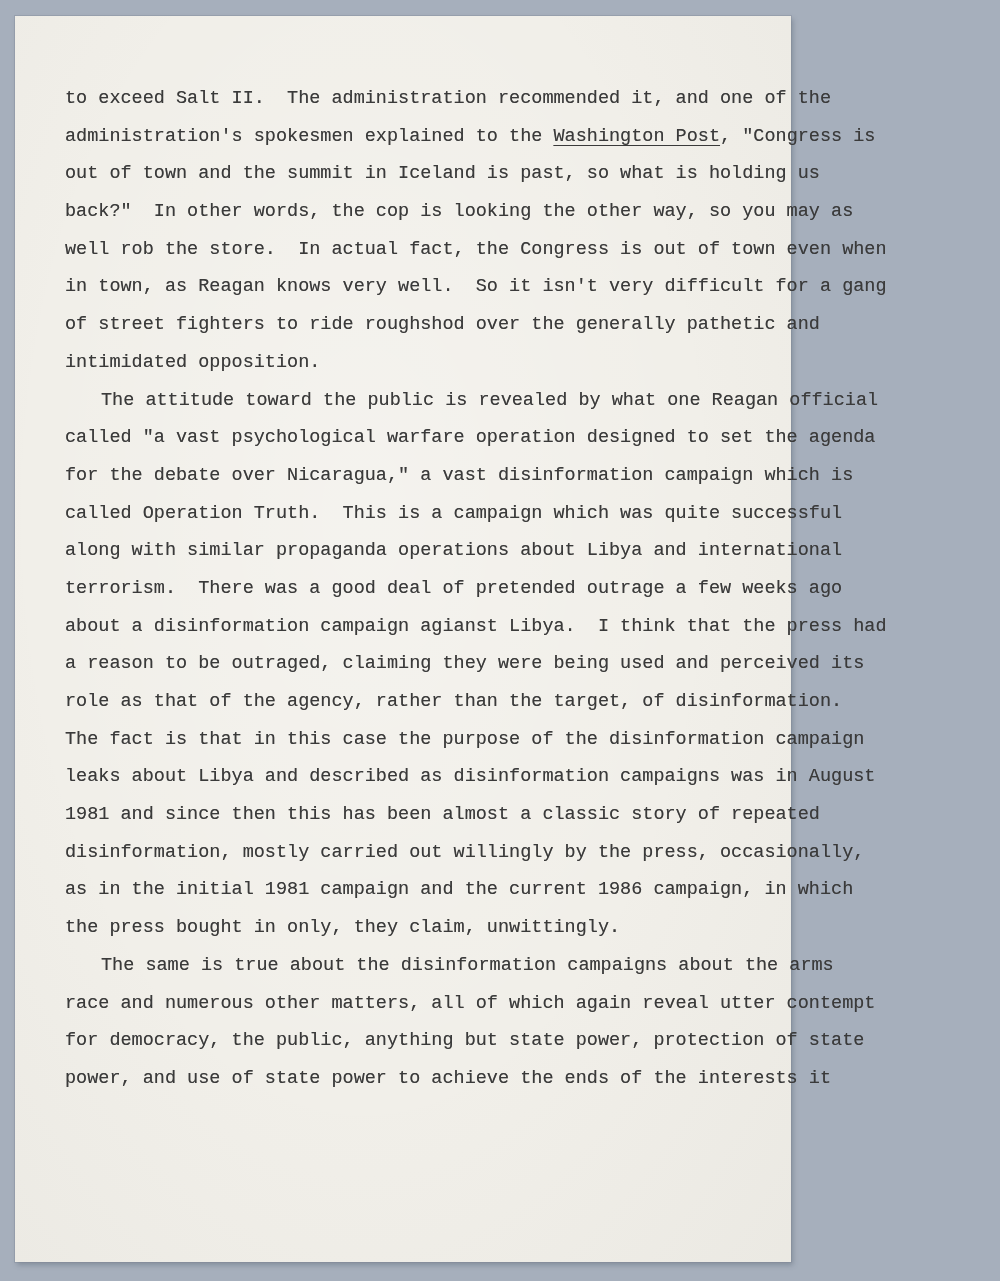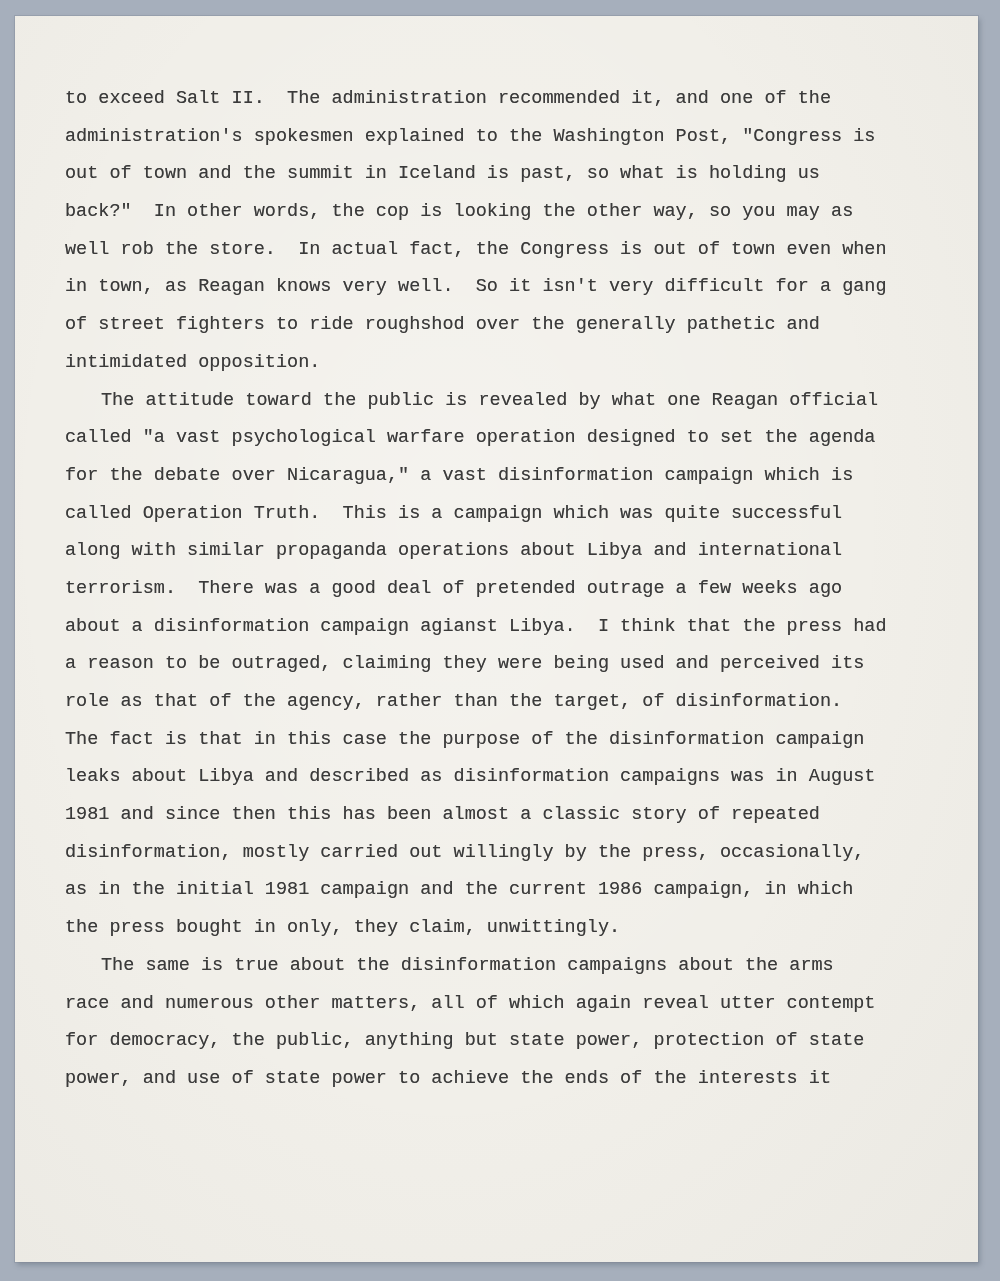--- a/index.html
+++ b/index.html
@@ -11,21 +11,21 @@
     height: 1281px;
     position: relative;
     overflow: hidden;
     background: var(--bg-color, #a6afbc);
     font-family: "Liberation Mono", "DejaVu Sans Mono", monospace;
   }
   .paper {
     position: absolute;
     left: 15px;
     top: 16px;
-    width: 963px;
+    width: 776px;
     height: 1246px;
     background: var(--paper-color, #f1efe9);
     background-image: radial-gradient(ellipse at 45% 40%,
         rgba(255,255,255,0.25) 0%, rgba(255,255,255,0.0) 55%,
         rgba(120,120,110,0.05) 100%);
     box-shadow: 0 0 0 1px rgba(125,135,150,0.35),
                 2px 3px 5px rgba(70,80,95,0.35);
   }
   .text-block {
     position: absolute;
@@ -38,20 +38,21 @@
     white-space: pre;
     text-shadow: 0 0 0.5px rgba(58,58,58,0.55);
   }
   .line {
     height: 37.7px;
   }
   .line.indent {
     text-indent: 36px;
   }
   .u {
+    text-decoration: underline;
     text-underline-offset: 4px;
     text-decoration-thickness: 1.3px;
   }
 </style>
 </head>
 <body>
 
 <div class="paper">
   <div class="text-block"><div class="line"><span class="">to exceed Salt II.  The administration recommended it, and one of the</span></div><div class="line"><span class="">administration's spokesmen explained to the </span><span class="u">Washington Post</span><span class="">, "Congress is</span></div><div class="line"><span class="">out of town and the summit in Iceland is past, so what is holding us</span></div><div class="line"><span class="">back?"  In other words, the cop is looking the other way, so you may as</span></div><div class="line"><span class="">well rob the store.  In actual fact, the Congress is out of town even when</span></div><div class="line"><span class="">in town, as Reagan knows very well.  So it isn't very difficult for a gang</span></div><div class="line"><span class="">of street fighters to ride roughshod over the generally pathetic and</span></div><div class="line"><span class="">intimidated opposition.</span></div><div class="line indent"><span class="">The attitude toward the public is revealed by what one Reagan official</span></div><div class="line"><span class="">called "a vast psychological warfare operation designed to set the agenda</span></div><div class="line"><span class="">for the debate over Nicaragua," a vast disinformation campaign which is</span></div><div class="line"><span class="">called Operation Truth.  This is a campaign which was quite successful</span></div><div class="line"><span class="">along with similar propaganda operations about Libya and international</span></div><div class="line"><span class="">terrorism.  There was a good deal of pretended outrage a few weeks ago</span></div><div class="line"><span class="">about a disinformation campaign agianst Libya.  I think that the press had</span></div><div class="line"><span class="">a reason to be outraged, claiming they were being used and perceived its</span></div><div class="line"><span class="">role as that of the agency, rather than the target, of disinformation.</span></div><div class="line"><span class="">The fact is that in this case the purpose of the disinformation campaign</span></div><div class="line"><span class="">leaks about Libya and described as disinformation campaigns was in August</span></div><div class="line"><span class="">1981 and since then this has been almost a classic story of repeated</span></div><div class="line"><span class="">disinformation, mostly carried out willingly by the press, occasionally,</span></div><div class="line"><span class="">as in the initial 1981 campaign and the current 1986 campaign, in which</span></div><div class="line"><span class="">the press bought in only, they claim, unwittingly.</span></div><div class="line indent"><span class="">The same is true about the disinformation campaigns about the arms</span></div><div class="line"><span class="">race and numerous other matters, all of which again reveal utter contempt</span></div><div class="line"><span class="">for democracy, the public, anything but state power, protection of state</span></div><div class="line"><span class="">power, and use of state power to achieve the ends of the interests it</span></div></div>
 </div>

